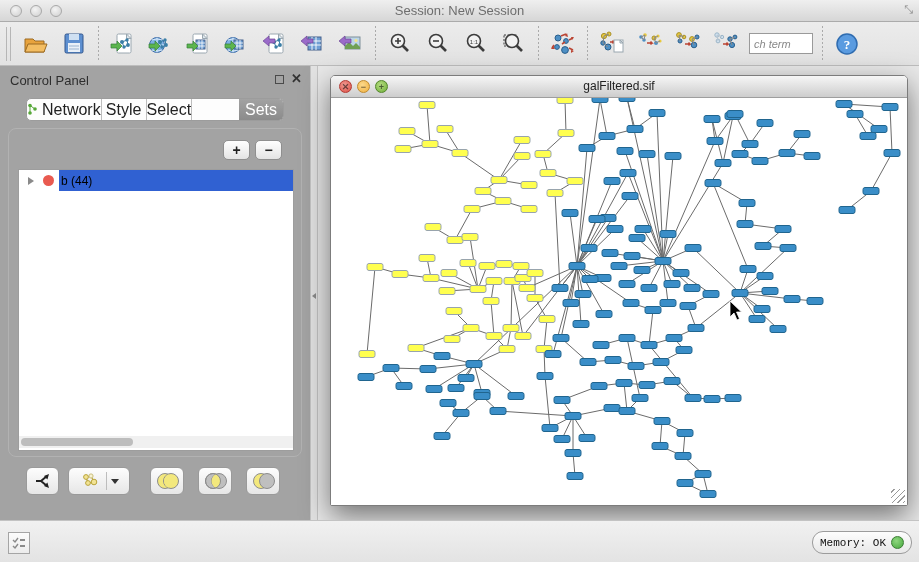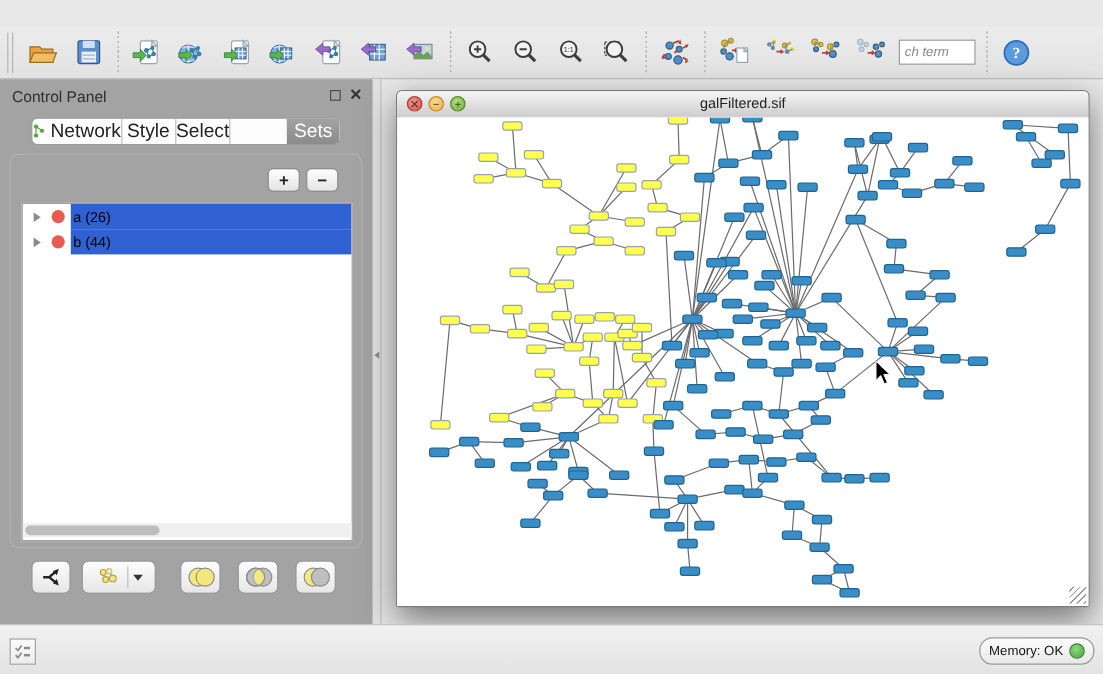--- a/index.html
+++ b/index.html
@@ -90,29 +90,36 @@
   .resize-grip { position:absolute; right:2px; bottom:2px; width:14px; height:14px;
     background:repeating-linear-gradient(135deg, transparent 0 2px, #9a9a9a 2px 3px, transparent 3px 4px); }
 
   
   .statusbar { position:absolute; left:0; top:520px; width:919px; height:42px;
     background:linear-gradient(#f1f1f1,#e3e3e3); border-top:1px solid #c3c3c3; }
   .task-btn { position:absolute; left:8px; top:11px; width:22px; height:22px;
     border:1px solid #a5a5a5; background:linear-gradient(#fcfcfc,#ececec); display:flex; align-items:center; justify-content:center; }
   .memory-btn { position:absolute; right:7px; top:10px; height:23px; padding:4px 7px;
     border:1px solid #9c9c9c; border-radius:11px; background:linear-gradient(#fdfdfd,#e8e8e8);
-    display:flex; align-items:center; gap:5px; font-size:11px; color:#111; }
+    display:flex; align-items:center; gap:5px; font-size:11px; color:#111;font-family:Liberation Mono, monospace; }
   .memory-led { width:13px; height:13px; border-radius:50%;
     background:radial-gradient(circle at 40% 35%, #8fd77f, #47a83e); border:1px solid #3a7d33; }
 </style>
 </head>
 <body>
 
 <div class="screen">
 
+  <div class="titlebar">
+    <div class="tl-circle" style="left:10px"></div>
+    <div class="tl-circle" style="left:30px"></div>
+    <div class="tl-circle" style="left:50px"></div>
+    <div class="window-title">Session: New Session</div>
+    <div class="fullscreen-glyph">⤡</div>
+  </div>
 
   <div class="toolbar">
     <div class="tb-grip"></div>
     <div id="toolbar-items" style="display:flex;align-items:center;">
         <button class="tb-btn">
           <svg width="26" height="26" viewBox="0 0 26 26">
             <path d="M2 8 h8 l2 2 h9 v11 h-19 z" fill="#e8a33d" stroke="#9c6b22"></path>
             <path d="M2 21 l3 -8 h19 l-3 8 z" fill="#f3bd62" stroke="#9c6b22"></path>
           </svg>
         </button>
@@ -324,26 +331,20 @@
           </div>
           <div class="tab active">
             <span>Sets</span>
           </div>
         </div>
 
       <div class="panel-box">
         <button class="pm-btn" style="left:214px; top:11px;">+</button>
         <button class="pm-btn" style="left:246px; top:11px;">−</button>
         <div class="set-list" id="set-list">
-            <div class="set-row">
-              <div class="sel"></div>
-              <span class="tri"></span>
-              <span class="dot"></span>
-              <span class="lbl">a (26)</span>
-            </div>
             <div class="set-row">
               <div class="sel"></div>
               <span class="tri"></span>
               <span class="dot"></span>
               <span class="lbl">b (44)</span>
             </div>
           </div>
         <div class="hscroll">
           <div class="thumb"></div>
         </div>

